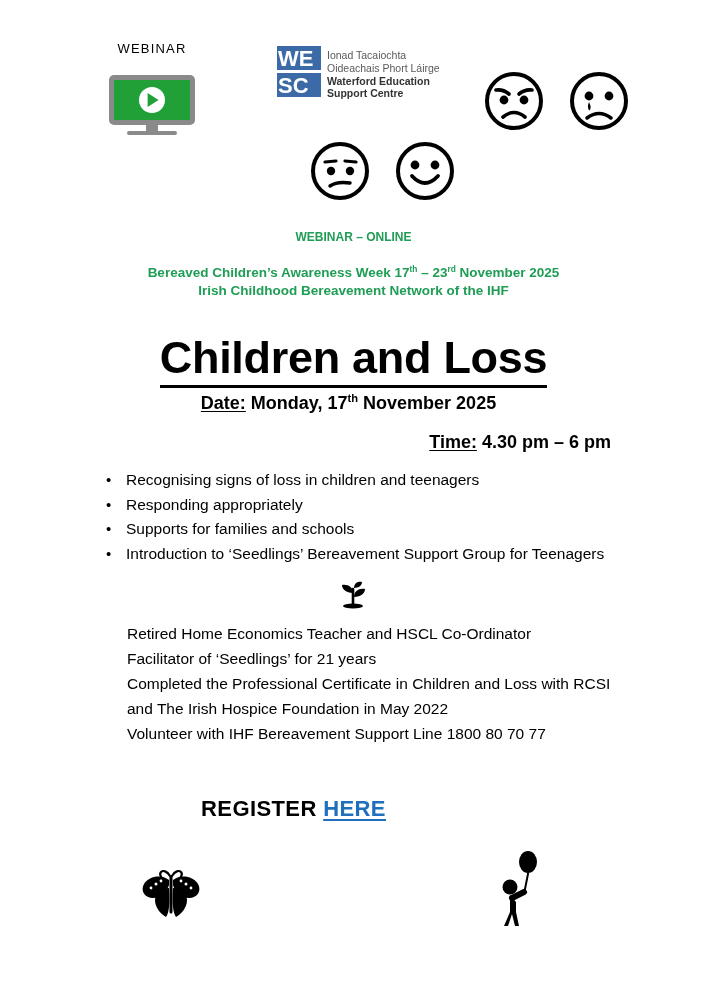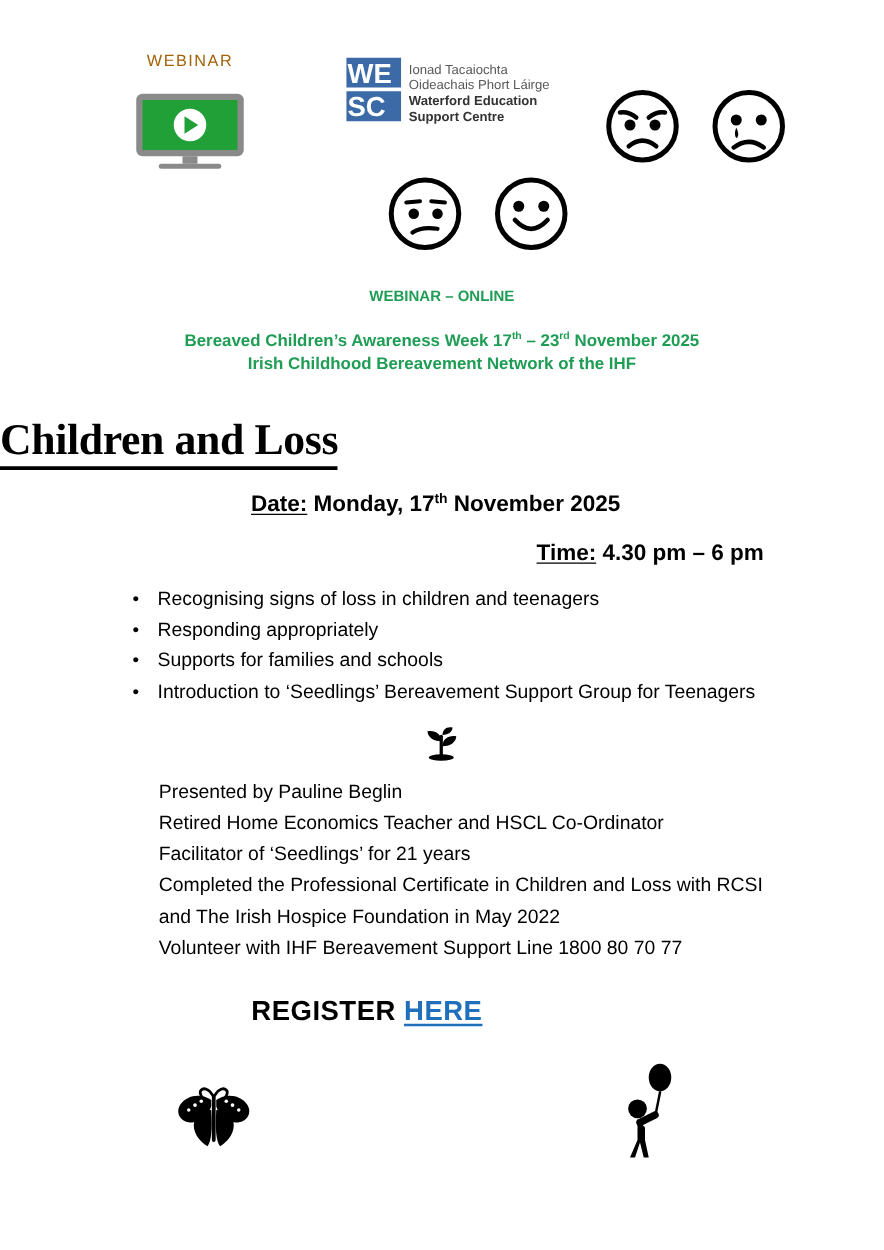--- a/index.html
+++ b/index.html
@@ -35,21 +35,21 @@
   .webinar-logo {
     position: absolute;
     left: 106px;
     top: 12px;
     width: 92px;
     text-align: center;
   }
   .webinar-word {
     font-size: 13px;
     letter-spacing: 1.2px;
-    color: #a16207;
+    color: #000000;
     font-family: "Liberation Sans", sans-serif;
     line-height: 1;
     margin-bottom: 20px;
   }
   .monitor {
     width: 86px;
     height: 50px;
     margin: 0 auto;
     background: #21a038;
     border: 5px solid #8a8a8a;
@@ -156,25 +156,24 @@
     vertical-align: super;
     line-height: 0;
   }
 
   
   .main-title {
     position: absolute;
     top: 332px;
     left: 0;
     width: 707px;
-    text-align: left;
-    font-size: 35px;
+    text-align: center;
+    font-size: 45px;
     font-weight: bold;
     letter-spacing: -0.3px;
-    font-family: Liberation Serif, serif;
   }
   .main-title .u {
     border-bottom: 3px solid #000;
     padding-bottom: 2px;
   }
 
   
   .date-line {
     position: absolute;
     top: 393px;
@@ -374,21 +373,20 @@
     <svg width="34" height="34" viewBox="0 0 34 34" aria-hidden="true">
       <path d="M16 30 L16 13" stroke="#000" stroke-width="2.6" stroke-linecap="round"></path>
       <path d="M16 17 C9 17 5 13 5 9 C11 8 16 11 16 17 Z" fill="#000"></path>
       <path d="M17 21 C24 21 28 17 28 13 C22 12 17 15 17 21 Z" fill="#000"></path>
       <path d="M17 12 C22 12 25 9 25 6 C20 5 17 8 17 12 Z" fill="#000"></path>
       <ellipse cx="16" cy="30" rx="10" ry="2.6" fill="#000"></ellipse>
     </svg>
   </div>
 
   <div class="presenter">
-    <div>Presented by Pauline Beglin</div>
     <div>Retired Home Economics Teacher and HSCL Co-Ordinator</div>
     <div>Facilitator of ‘Seedlings’ for 21 years</div>
     <div>Completed the Professional Certificate in Children and Loss with RCSI</div>
     <div>and The Irish Hospice Foundation in May 2022</div>
     <div>Volunteer with IHF Bereavement Support Line 1800 80 70 77</div>
   </div>
 
   <div class="register"><span>REGISTER </span><span class="link">HERE</span></div>
 
   <div class="butterfly">

